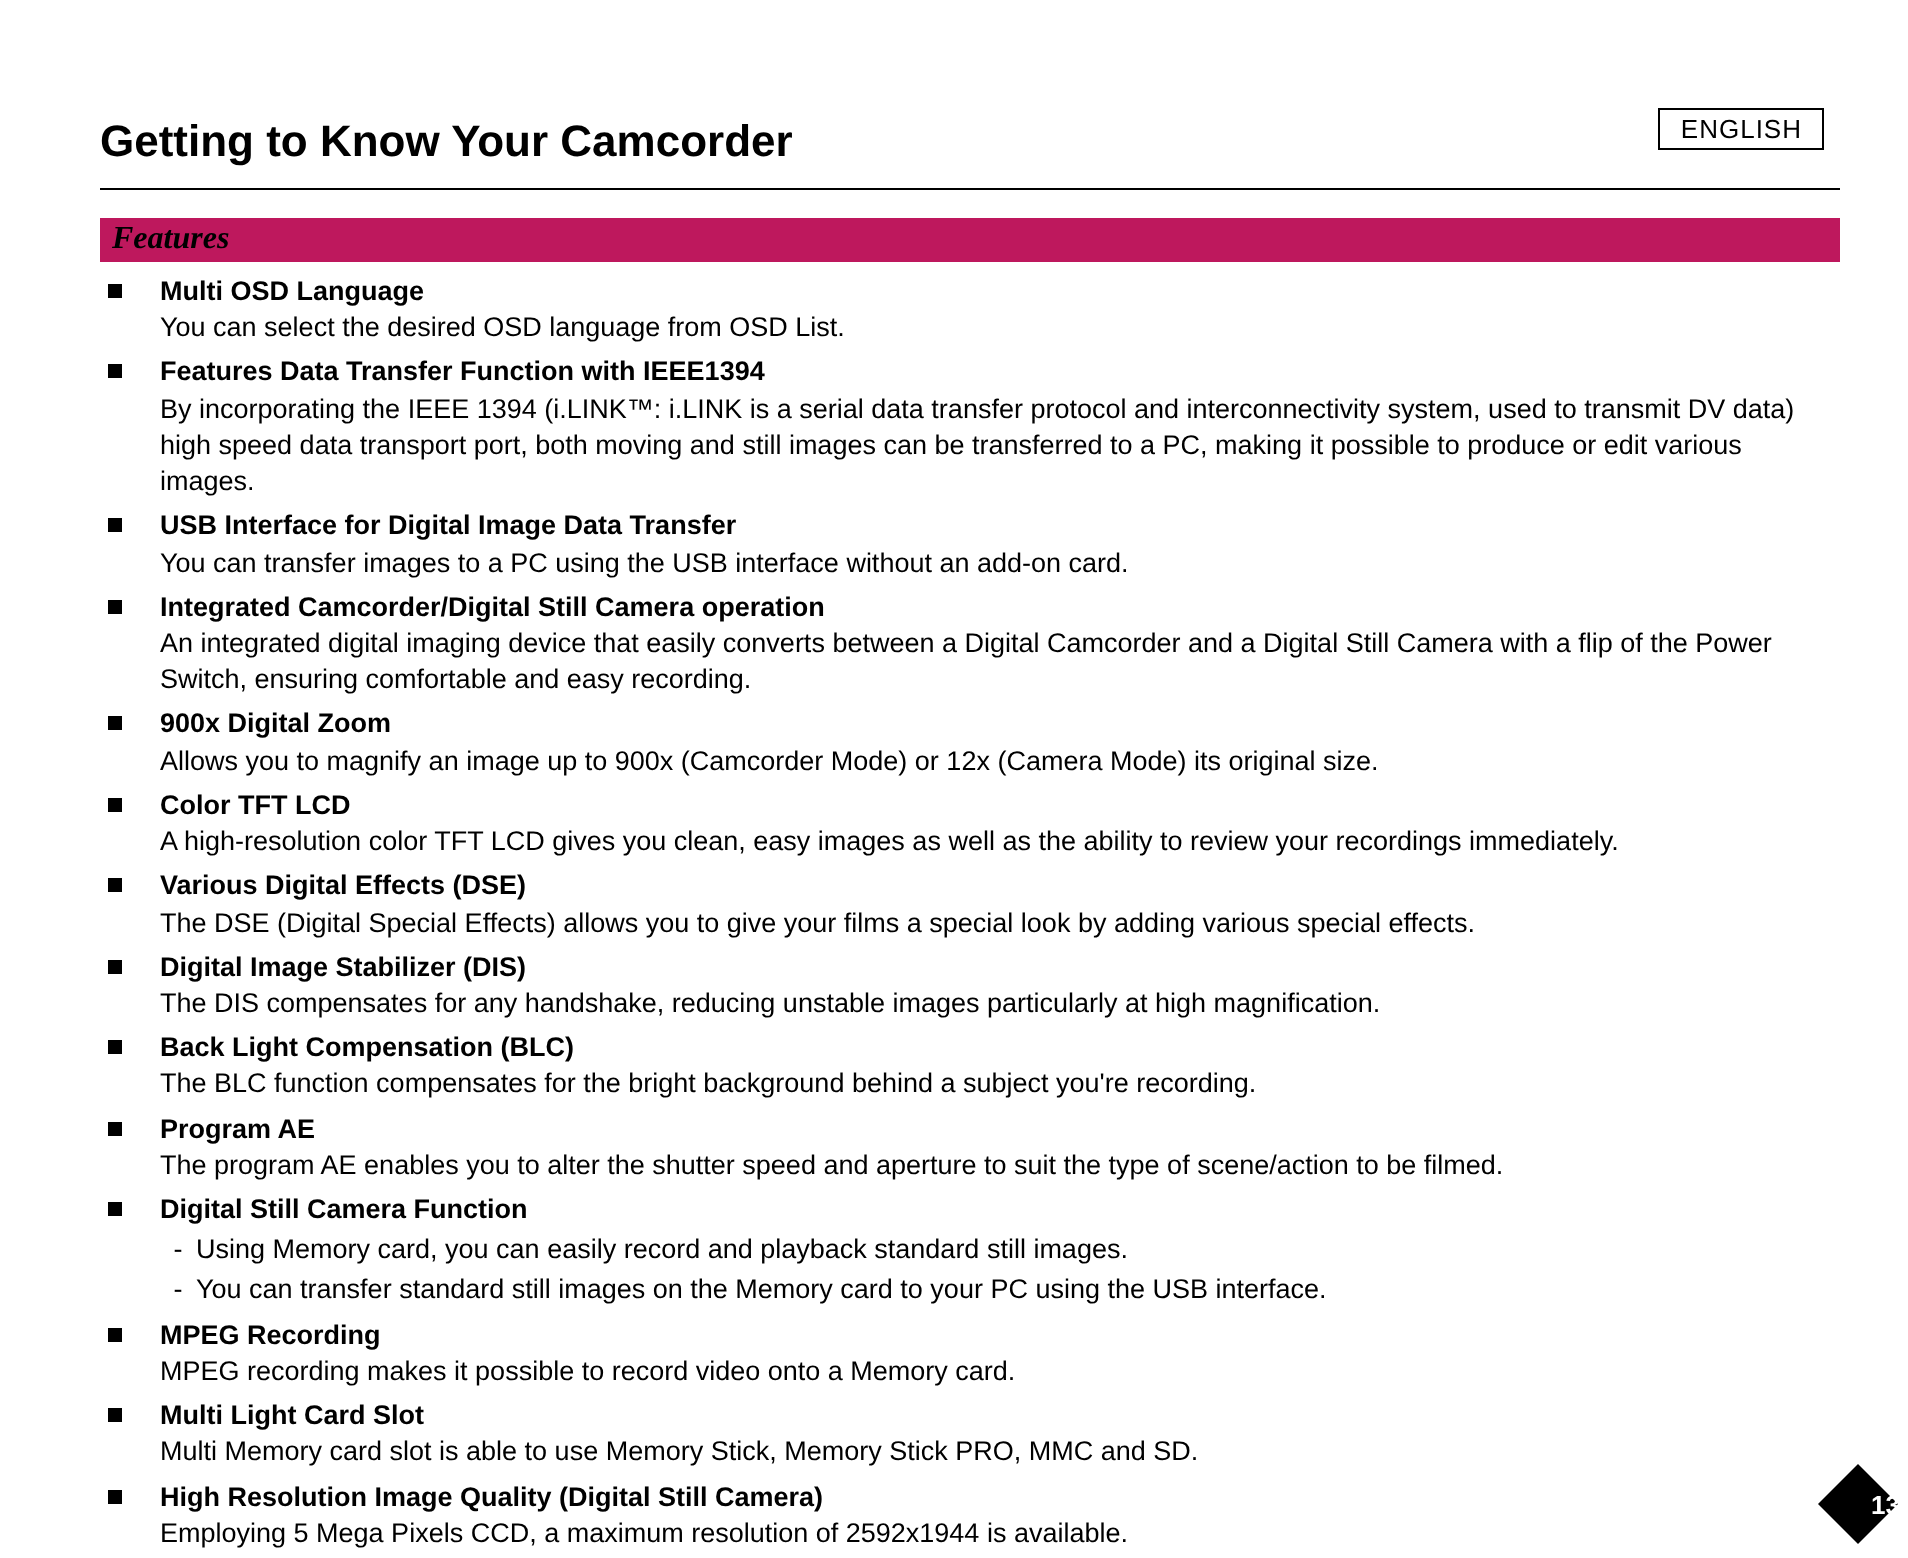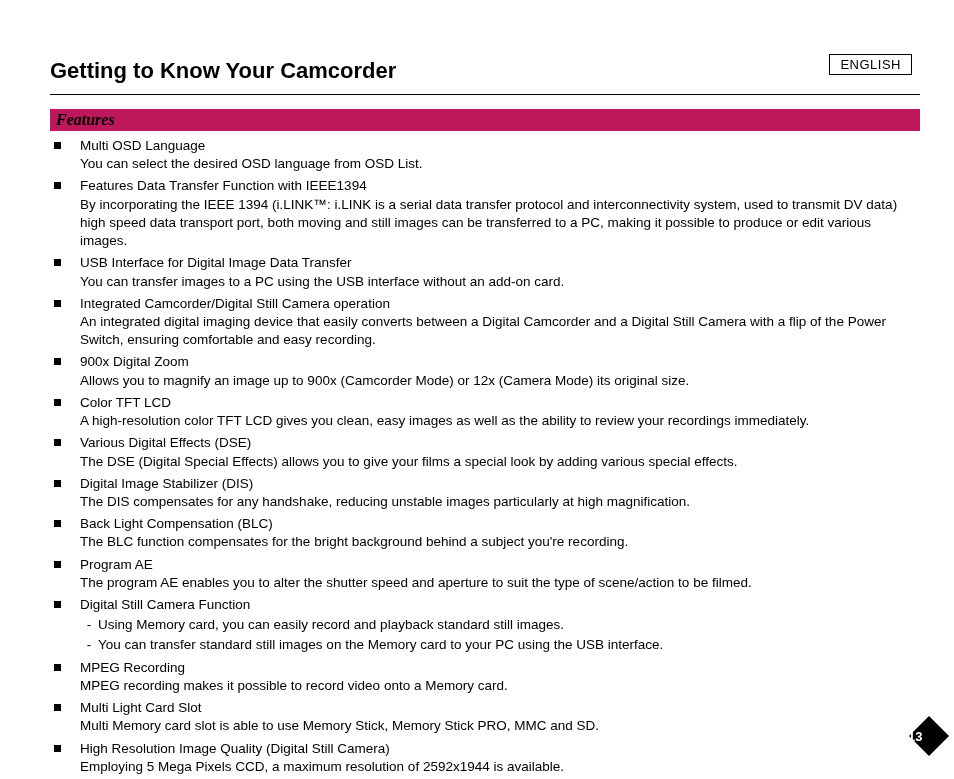--- a/index.html
+++ b/index.html
@@ -5,24 +5,24 @@
   html,body{margin:0;padding:0}
   body{font-family:Arial,Helvetica,sans-serif;color:#000;background:#fff;width:954px;height:779px;position:relative;box-sizing:border-box}
   .page{padding:54px 34px 0 50px;box-sizing:border-box}
   .lang-box{position:absolute;top:54px;right:42px;border:1.5px solid #000;padding:2px 10px;font-size:13px;font-weight:normal;letter-spacing:.5px}
   .title{font-size:22px;font-weight:bold;padding-bottom:10px;margin-top:4px}
   .title-sub-rule{border-bottom:1.5px solid #000;margin-top:0}
   .section{background:#be185d;font-family:"Times New Roman",Times,serif;font-style:italic;font-weight:bold;font-size:16px;padding:2px 6px;margin-top:14px}
   ul.features{list-style:none;margin:6px 0 0 0;padding:0}
   ul.features>li{position:relative;padding-left:30px;margin-bottom:4px;font-size:13.5px;line-height:1.35}
   ul.features>li::before{content:"";position:absolute;left:4px;top:5px;width:7px;height:7px;background:#000}
-  .ftitle{font-weight:normal;display:block}
+  .ftitle{font-weight:bold;display:block}
   .sub{display:flex;margin-top:2px}
   .sub .dash{width:18px;text-align:center;flex:none}
-  .page-badge{position:absolute;right:4px;bottom:22px;width:42px;height:42px;display:flex;align-items:center;justify-content:flex-start}
+  .page-badge{position:absolute;right:4px;bottom:6px;width:42px;height:42px;display:flex;align-items:center;justify-content:flex-end}
   .page-badge svg{position:absolute;top:0;left:0}
   .page-badge .num{position:relative;color:#fff;font-weight:bold;font-size:13px}
 </style>
 </head>
 <body>
 
 <div class="page">
   <div class="lang-box">ENGLISH</div>
   <div class="title">Getting to Know Your Camcorder</div>
   <div class="title-sub-rule"></div>

